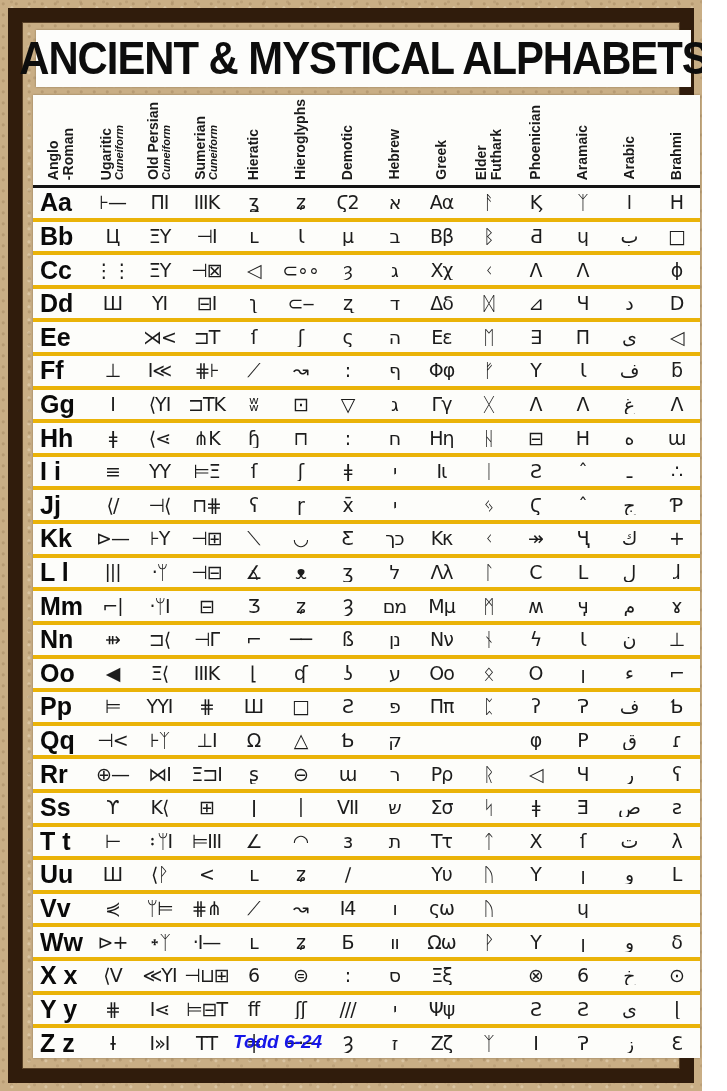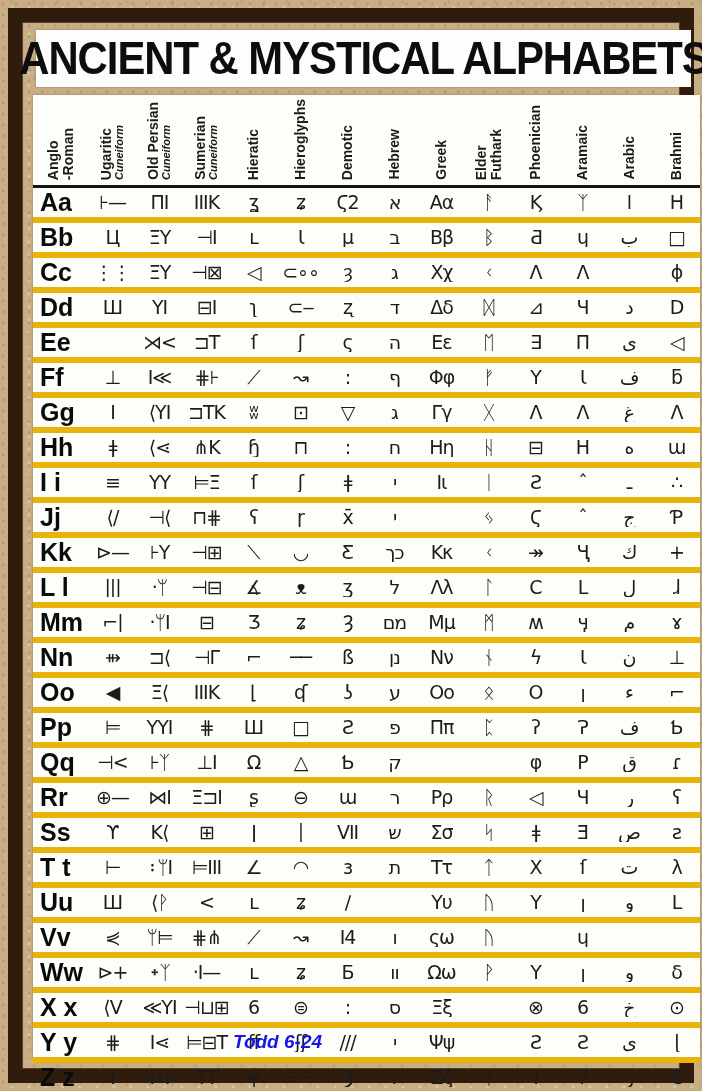--- a/index.html
+++ b/index.html
@@ -42,21 +42,21 @@
     writing-mode:vertical-rl;transform:rotate(180deg);
     white-space:pre-line;font-weight:700;font-size:14px;line-height:1.05;color:#1a1a1a;
   }
   .vsub{
     writing-mode:vertical-rl;transform:rotate(180deg);
     font-style:italic;font-weight:600;font-size:11px;line-height:1.05;color:#1a1a1a;
   }
   .tbody{flex:1;display:flex;flex-direction:column;}
   .trow{
     flex:1;display:grid;grid-template-columns:56px repeat(13,1fr);
-    border-bottom:6px solid #eab308;align-items:center;
+    border-bottom:4px solid #eab308;align-items:center;
   }
   .trow:last-child{border-bottom:none;}
   .letter-cell{
     font-weight:700;font-size:25px;color:#0a0a0a;padding-left:7px;
     font-family:"Liberation Sans",sans-serif;white-space:pre;
   }
   .glyph-cell{
     text-align:center;font-size:19px;line-height:1;color:#1c1c1c;
     font-family:"DejaVu Sans",sans-serif;letter-spacing:-1px;
     overflow:hidden;white-space:nowrap;

